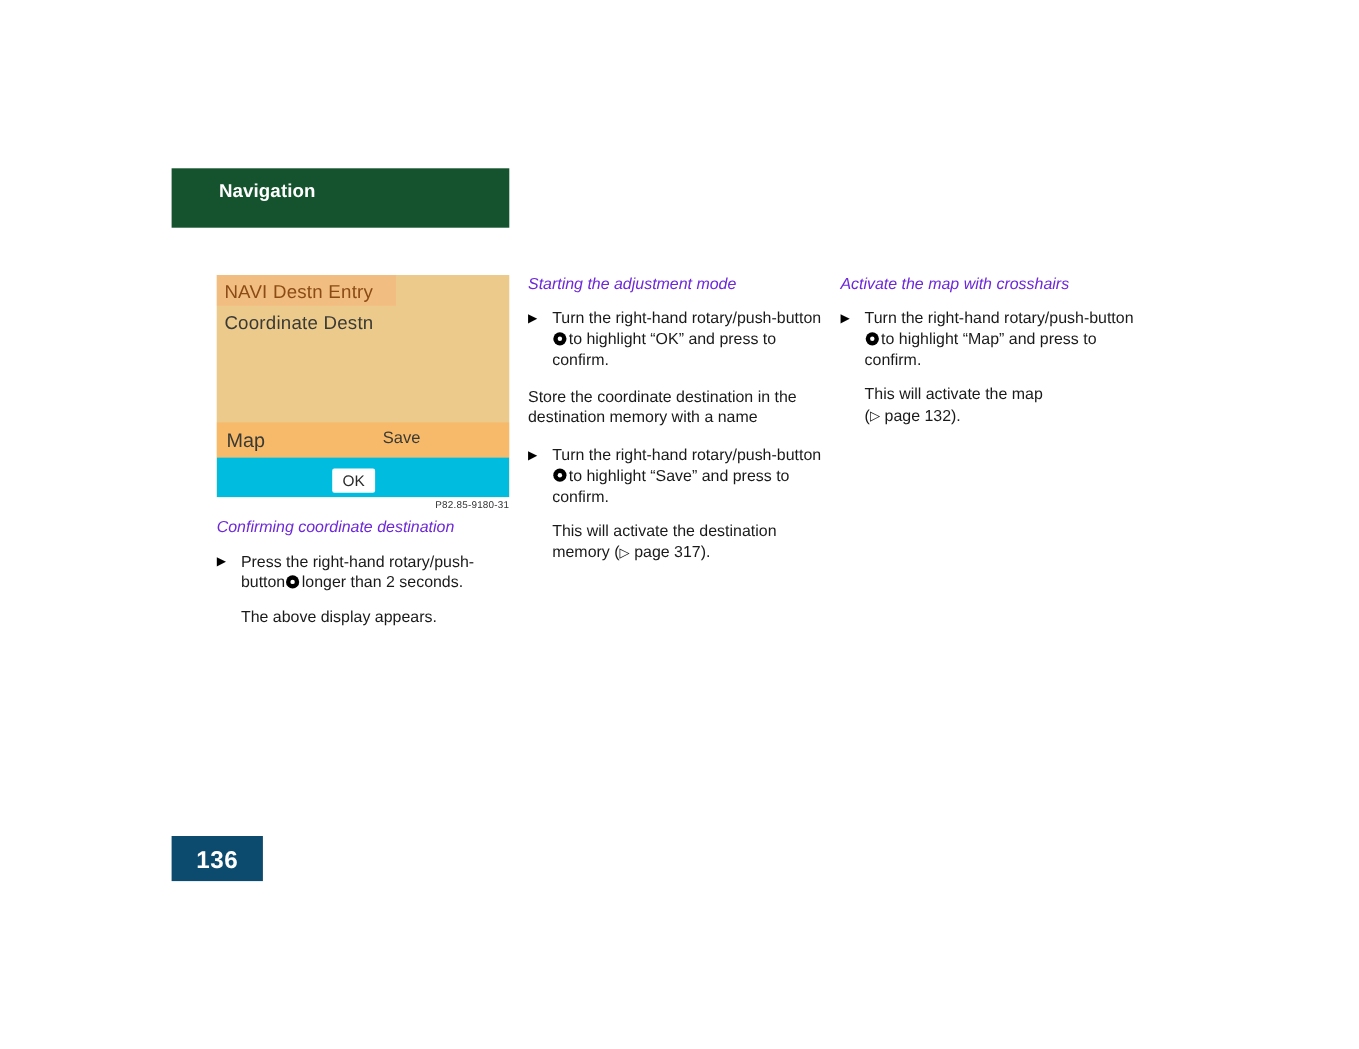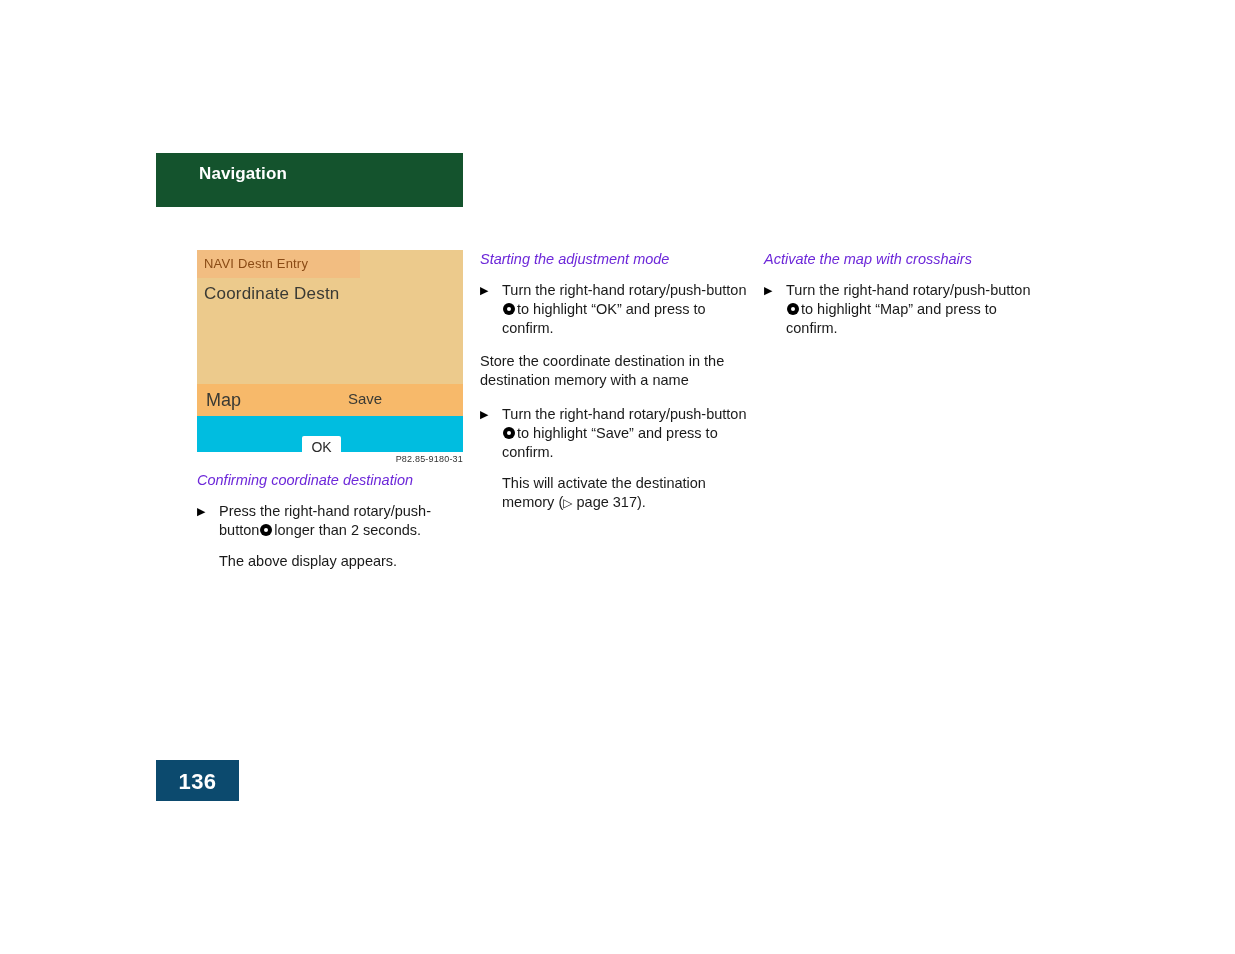--- a/index.html
+++ b/index.html
@@ -82,21 +82,21 @@
     position: absolute;
     left: 0; top: 0;
     width: 163px;
     height: 28px;
     background: #f2bd81;
   }
   .navi-title-text {
     position: absolute;
     left: 7px;
     top: 6px;
-    font-size: 13px;
+    font-size: 17px;
     color: #8a4b15;
     letter-spacing: 0.2px;
     white-space: nowrap;
   }
   .navi-line2 {
     position: absolute;
     left: 7px;
     top: 34px;
     font-size: 17px;
     color: #3a3a34;
@@ -129,21 +129,21 @@
     position: absolute;
     left: 0;
     bottom: 0;
     width: 100%;
     height: 36px;
     background: #00bde0;
   }
   .navi-ok-btn {
     position: absolute;
     left: 105px;
-    top: 20px;
+    top: 10px;
     width: 39px;
     height: 22px;
     background: #ffffff;
     border-radius: 2px;
   }
   .navi-ok-label {
     position: absolute;
     left: 0;
     top: 3px;
     width: 39px;
@@ -308,17 +308,20 @@
 </div>
 
 <div class="col col-right">
 
   <p class="lead">Activate the map with crosshairs</p>
 
   <div class="step">
     <span class="step-marker">▶</span><span>Turn the right-hand rotary/push-button</span><span class="knob"></span><span>to highlight “Map” and press to confirm.</span>
   </div>
 
+  <div class="note">
+    <span>This will activate the map</span><br><span>(</span><span class="tri">▷</span><span> page 132</span><span>).</span>
+  </div>
 </div>
 
 <div class="page-number-box">
   <div class="page-number">136</div>
 </div>
 
 </body></html>

